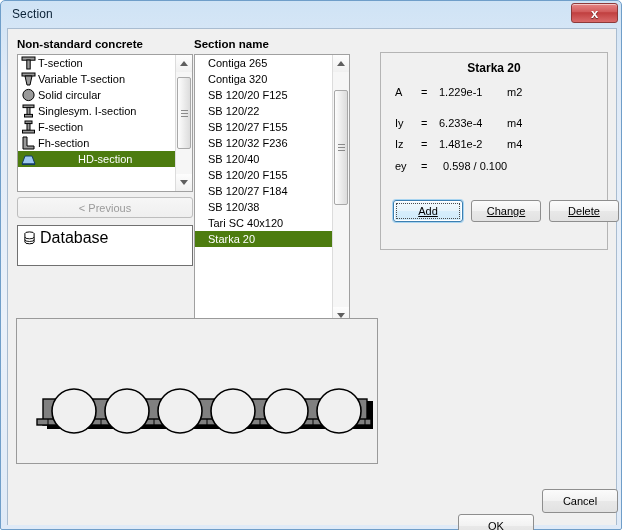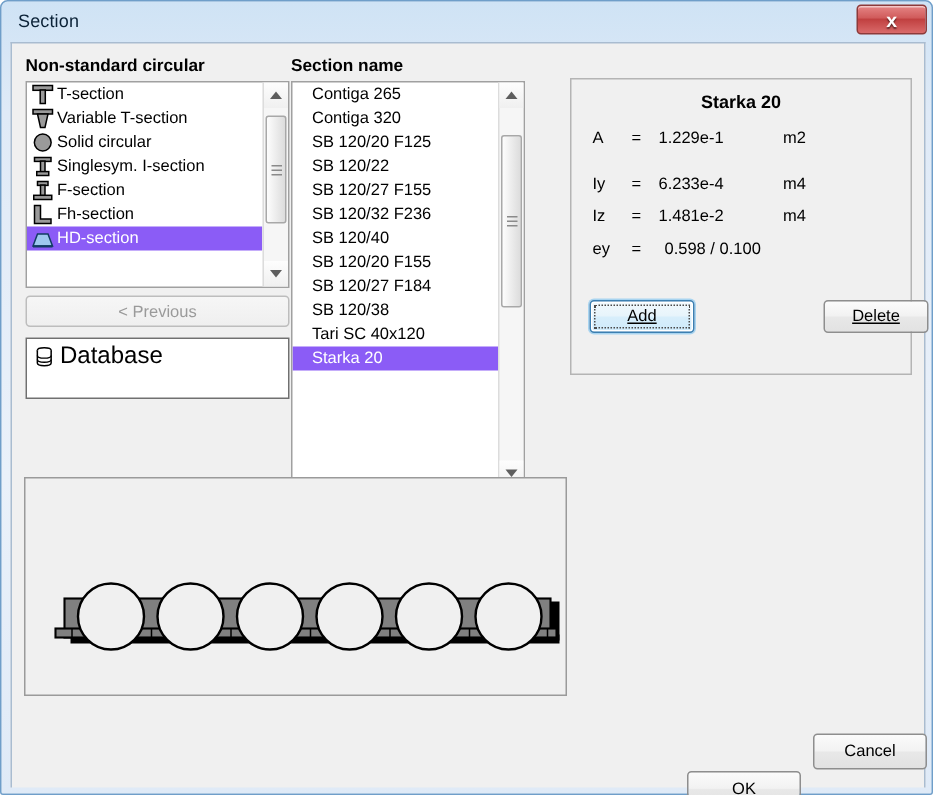--- a/index.html
+++ b/index.html
@@ -95,22 +95,23 @@
     height: 16px;
     display: flex;
     align-items: center;
     padding-left: 3px;
     font-size: 11px;
     color: #000;
     white-space: nowrap;
     box-sizing: border-box;
   }
   .lrow.sel {
-    background: #8b5cf6;
+    background: #4d7c0f;
     color: #ffffff;
+    gap: 40px;
   }
   .lrow .ico {
     width: 15px; height: 14px;
     margin-right: 2px;
     flex: 0 0 15px;
     position: relative;
   }
   .lrow .ltext { line-height: 14px; }
 
   
@@ -201,21 +202,21 @@
   .inforow {
     position: absolute;
     left: 14px;
     font-size: 11px;
     color: #000;
     white-space: nowrap;
   }
   .inforow .sym { position: absolute; left: 0; width: 24px; }
   .inforow .eq  { position: absolute; left: 26px; }
   .inforow .val { position: absolute; left: 44px; width: 62px; }
-  .inforow .unit{ position: absolute; left: 127px; }
+  .inforow .unit{ position: absolute; left: 112px; }
   .inforow .valwide { position: absolute; left: 48px; }
 
   
   .preview {
     position: absolute;
     box-sizing: border-box;
     background: #f0f0f0;
     border: 1px solid #9a9a9a;
   }
   .draw { position: absolute; left: 0; top: 0; }
@@ -242,21 +243,21 @@
 
   <div class="titlebar">
     <div class="title-text">Section</div>
     <div class="close-btn">
       <span class="close-glyph">x</span>
     </div>
   </div>
 
   <div class="client">
 
-    <div class="grouplabel" style="left:9px; top:9px;">Non-standard circular</div>
+    <div class="grouplabel" style="left:9px; top:9px;">Non-standard concrete</div>
 
     <div class="listbox" style="left:9px; top:25px; width:176px; height:138px;">
       <div class="list-inner">
 
         <div class="lrow">
           <span class="ico">
             <svg width="15" height="14" viewBox="0 0 15 14">
               <rect x="1" y="1" width="13" height="3.2" fill="#9a9a9a" stroke="#000" stroke-width="1"></rect>
               <rect x="5.8" y="4" width="3.4" height="9" fill="#9a9a9a" stroke="#000" stroke-width="1"></rect>
             </svg>
@@ -450,20 +451,23 @@
         <span class="sym">ey</span>
         <span class="eq">=</span>
         <span class="valwide">0.598 / 0.100</span>
       </div>
 
       <div class="btn focus" style="left:12px; top:147px; width:70px; height:22px;">
         <span class="acc">Add</span>
         <span class="focusrect"></span>
       </div>
 
+      <div class="btn" style="left:90px; top:147px; width:70px; height:22px;">
+        <span class="acc">Change</span>
+      </div>
 
       <div class="btn" style="left:168px; top:147px; width:70px; height:22px;text-align:center;">
         <span class="acc">Delete</span>
       </div>
     </div>
 
     <div class="preview" style="left:8px; top:289px; width:362px; height:146px;">
       <svg class="draw" width="360" height="144" viewBox="0 0 360 144">
 
         <rect x="30" y="104" width="326" height="6" fill="#000000"></rect>

